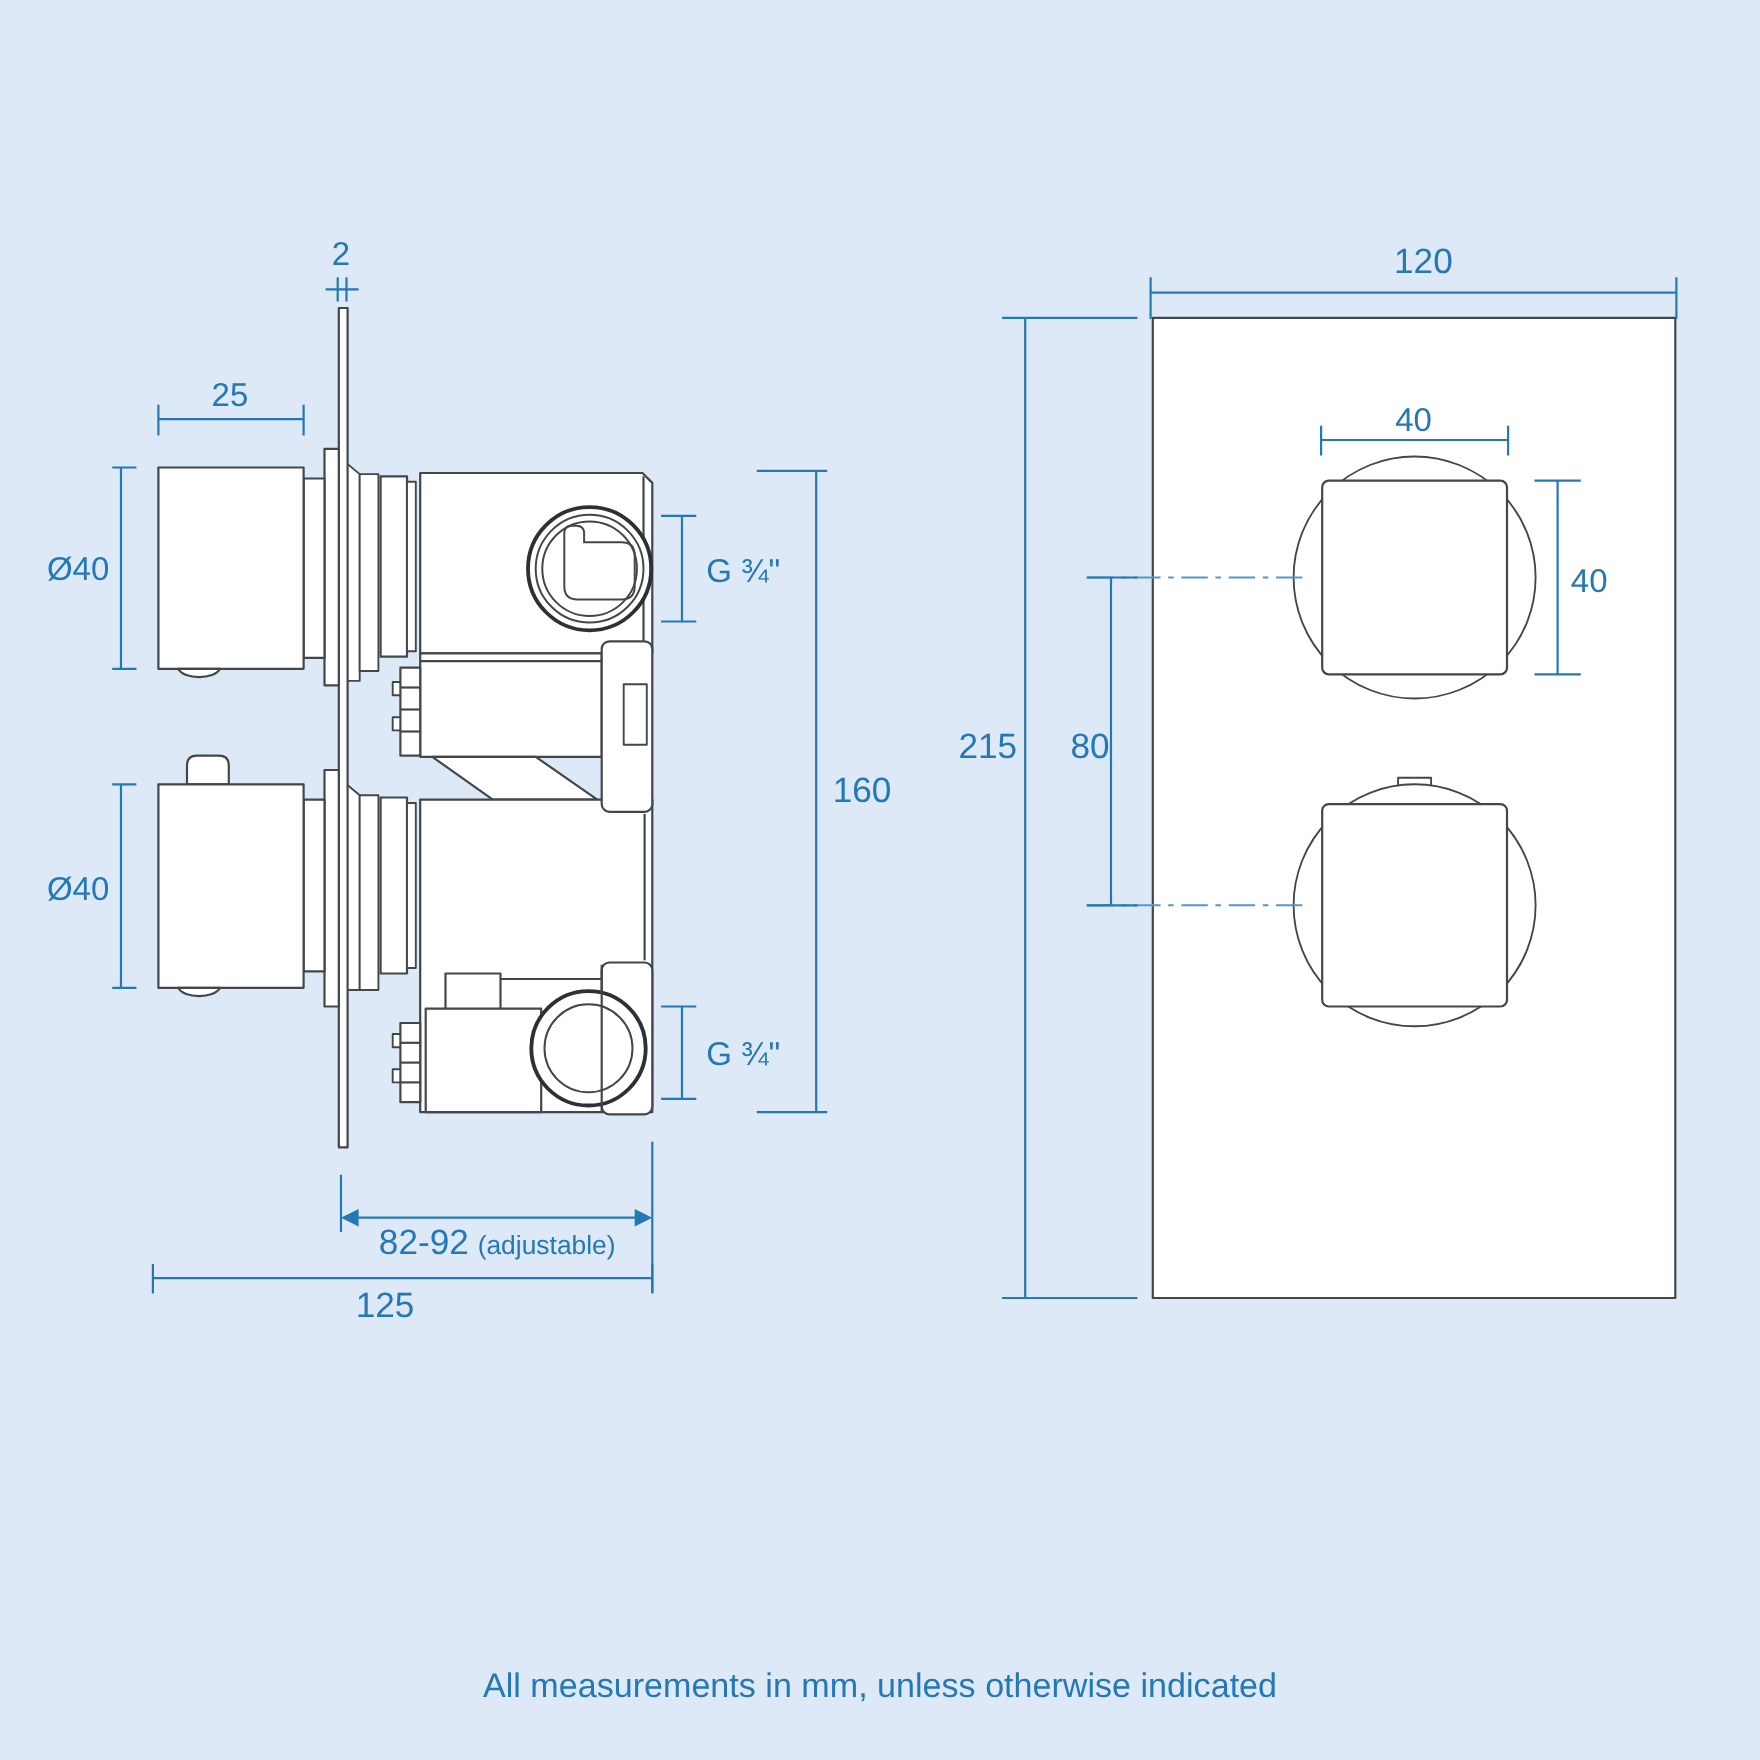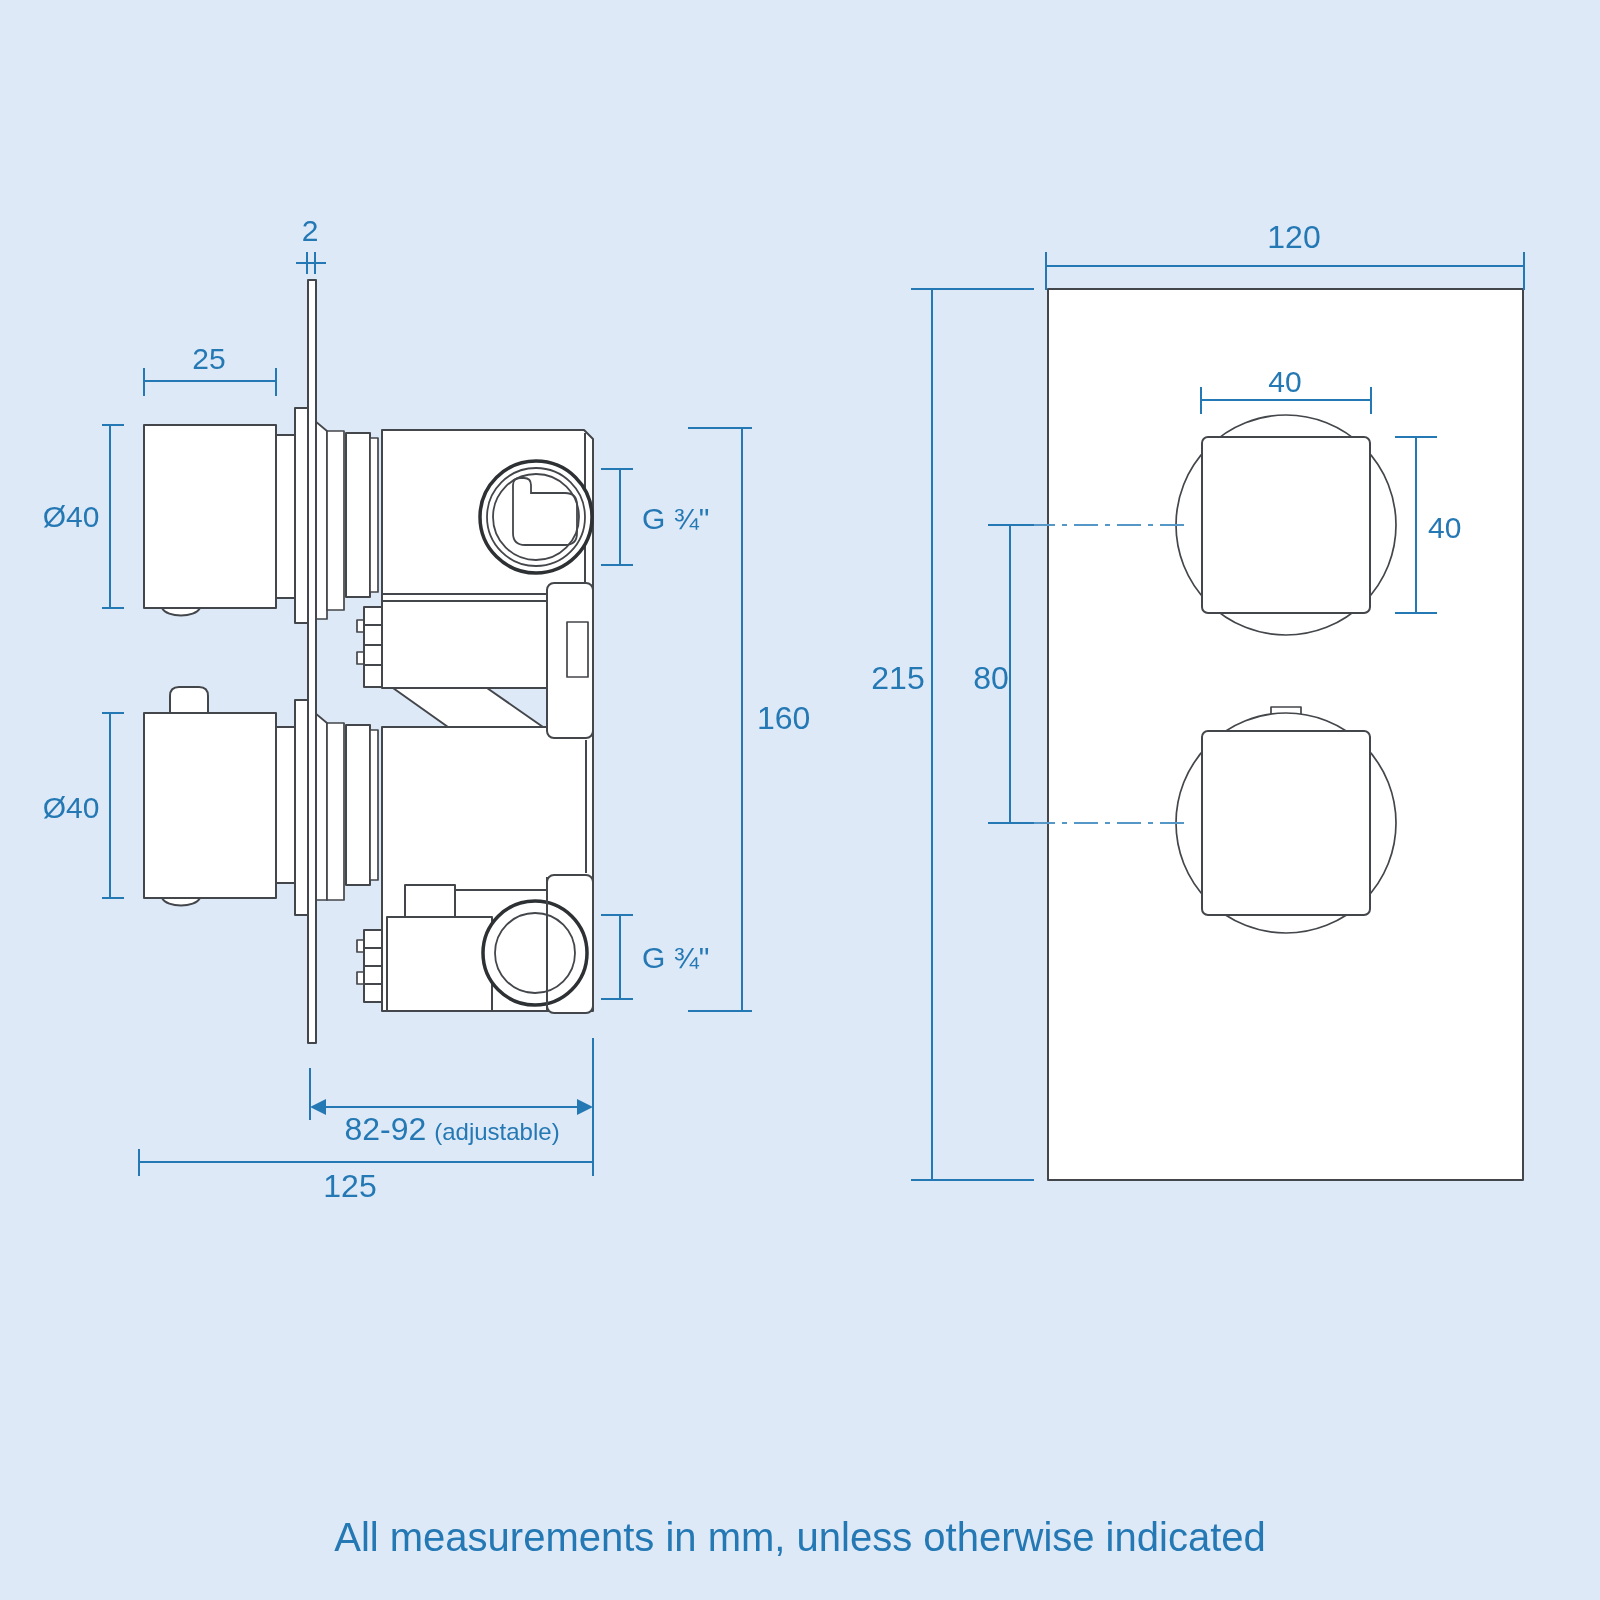--- a/index.html
+++ b/index.html
@@ -23,21 +23,21 @@
   .b-arrow{fill:#2478b4;stroke:none;}
   .cl{stroke:#5598c8;stroke-width:1.8;fill:none;stroke-dasharray:24 7 5 7;}
   text{fill:#2478b4;font-family:"Liberation Sans", sans-serif;}
   .t30{font-size:30px;}
   .t32{font-size:32px;}
   .t24{font-size:24px;}
   .mid{text-anchor:middle;}
   .start{text-anchor:start;}
   .note{
     position:absolute;left:0;top:1515px;width:1600px;
-    text-align:center;color:#2478b4;font-size:40px;
+    text-align:center;color:#2478b4;font-size:31px;
     font-family:"Liberation Sans", sans-serif;
   }
 </style>
 </head>
 <body>
 
 <div class="stage">
 <svg width="1600" height="1600" viewBox="0 0 1600 1600">
 
   <g>

